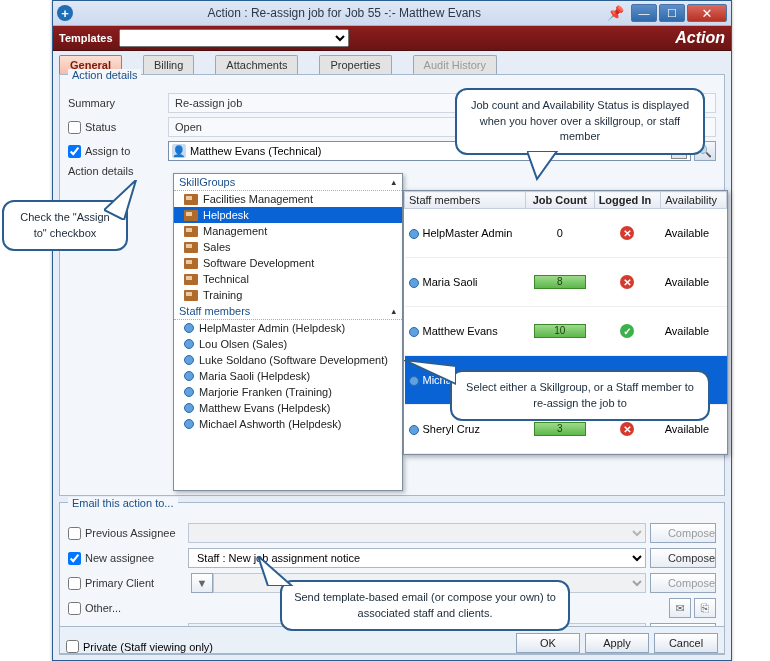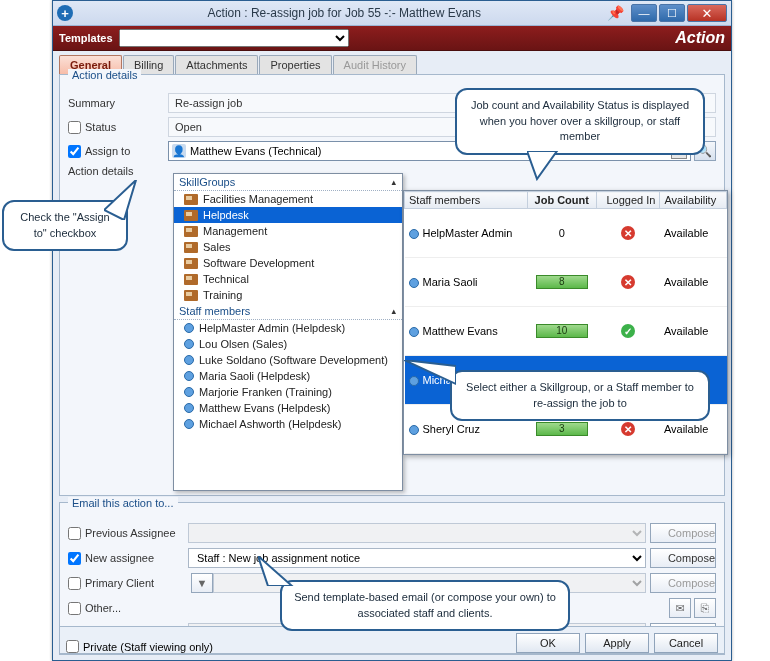--- a/index.html
+++ b/index.html
@@ -13,21 +13,21 @@
 .winbtn { width: 26px; height: 18px; border: 1px solid #4a74a8; border-radius: 2px; display: flex; align-items: center; justify-content: center; color: #fff; font-size: 11px; }
 .winbtn.min { background: linear-gradient(#5e8fc9,#2f6aab); }
 .winbtn.max { background: linear-gradient(#5e8fc9,#2f6aab); }
 .winbtn.close { background: linear-gradient(#da6a5e,#b73224); width: 40px; font-size: 13px; }
 
 .templates { height: 25px; background: linear-gradient(#8d1d1d,#6a1414); display: flex; align-items: center; padding: 0 6px; color: #fff; font-weight: bold; border-bottom: 1px solid #4a0e0e; }
 .templates .lbl { margin-right: 6px; }
 .templates select { width: 230px; height: 18px; font-size: 11px; }
 .templates .right { margin-left: auto; font-size: 16px; font-style: italic; }
 
-.tabs { display: flex; margin: 4px 6px 0 6px; }
+.tabs { display: flex; margin: 4px 6px 0 6px; gap: 20px; }
 .tab { padding: 3px 10px; border: 1px solid #9aa9ba; border-bottom: none; background: #e3e3e3; margin-right: 1px; border-radius: 2px 2px 0 0; color: #333; }
 .tab.active { background: linear-gradient(#fbe0d7,#f7bda9); color: #7a1c0d; font-weight: bold; border-color: #b27761; }
 .tab.dis { color: #999; }
 
 .panel { margin: 0 6px 6px 6px; border: 1px solid #a6b8cc; background: #f3f6fb; padding: 6px 8px 8px 8px; }
 .group-title { color: #1a4e88; font-size: 11px; position: relative; top: -12px; background: #f3f6fb; padding: 0 4px; display: inline-block; }
 .row { display: flex; align-items: center; margin-bottom: 4px; }
 .row .lab { width: 100px; color: #333; display: flex; align-items: center; gap: 4px; }
 .row input[type=text], .row select { height: 20px; border: 1px solid #aab7c7; background: #fff; width: 100%; padding: 0 4px; font-size: 11px; }
 .sunken { flex:1; height: 20px; border: 1px solid #cfd6e0; background: #f7f9fc; padding: 0 6px; line-height: 18px; color: #333; }
@@ -250,21 +250,21 @@
       </div>
     </div>
 </div>
 
 <div class="flyout">
   <table>
     <thead>
         <tr>
       <th>Staff members</th>
       <th style="text-align:center;font-weight:bold;">Job Count</th>
-      <th style="text-align:right;">Logged In</th>
+      <th style="text-align:left;font-weight:bold;">Logged In</th>
       <th>Availability</th>
     </tr>
       </thead>
     <tbody id="fly-body">
         <tr>
           <td><span class="picon" style="display:inline-block;vertical-align:middle;margin-right:4px;"></span><span>HelpMaster Admin</span></td>
           <td style="text-align:center;"><span style="padding:0 20px;">0</span></td>
           <td style="text-align:center;"><span class="dot no">✕</span></td>
           <td>Available</td>
         </tr>

